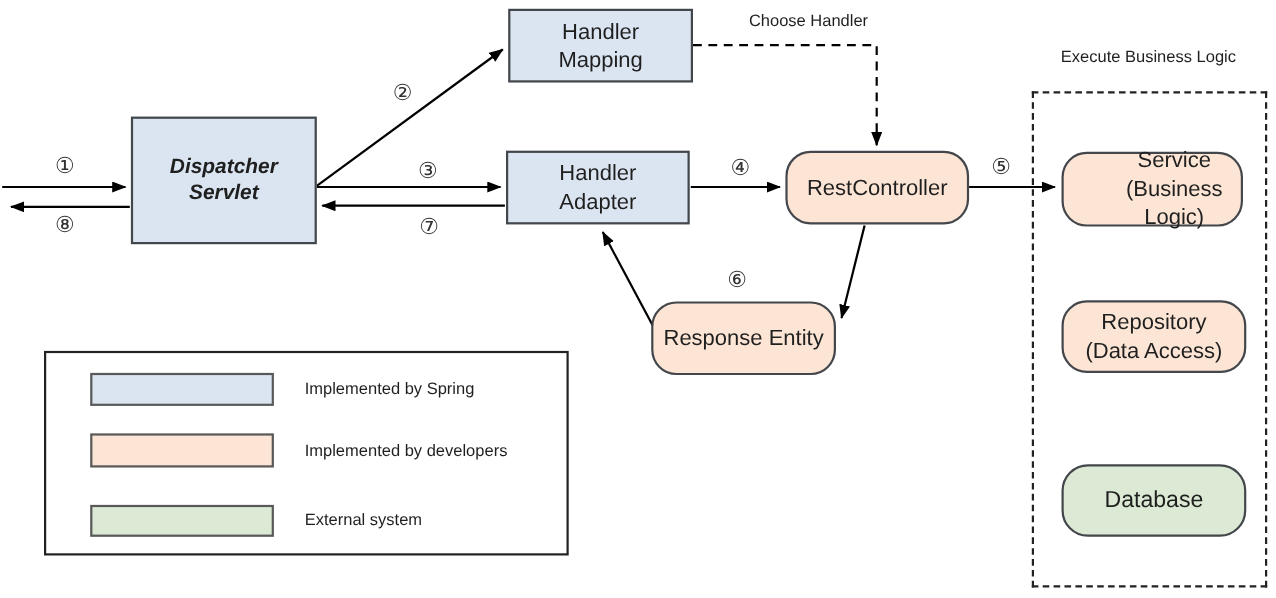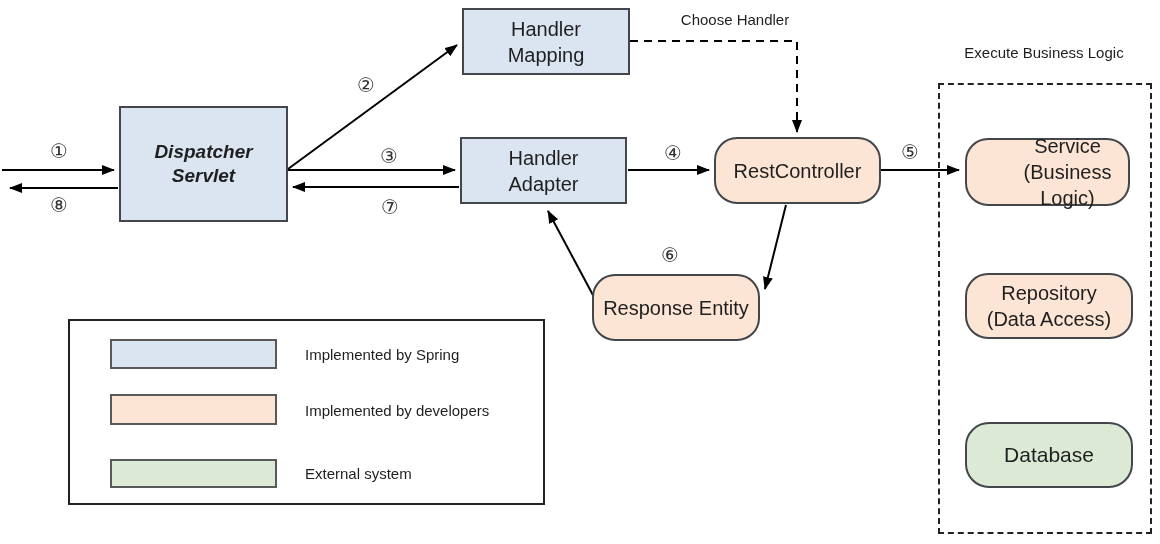--- a/index.html
+++ b/index.html
@@ -21,21 +21,21 @@
     font-size:20px;color:#333;background:transparent;line-height:1;
   }
   .freelabel{
     position:absolute;z-index:3;transform:translate(-50%,-50%);
     font-size:15px;white-space:nowrap;
   }
   .dashed-group{
     position:absolute;z-index:0;border:2px dashed #222;box-sizing:border-box;background:transparent;
   }
   .legend{
-    position:absolute;z-index:2;border:2px solid #222;box-sizing:border-box;background:#fff;margin-left:28px;
+    position:absolute;z-index:2;border:2px solid #222;box-sizing:border-box;background:#fff;
   }
   .legend .swatch{position:absolute;border:2px solid #595959;box-sizing:border-box;}
   .legend .lg-label{position:absolute;font-size:15px;white-space:nowrap;transform:translateY(-50%);}
 </style>
 </head>
 <body>
 
 <div class="canvas">
 
   <svg class="wires" width="1160" height="544" viewBox="0 0 1160 544">

